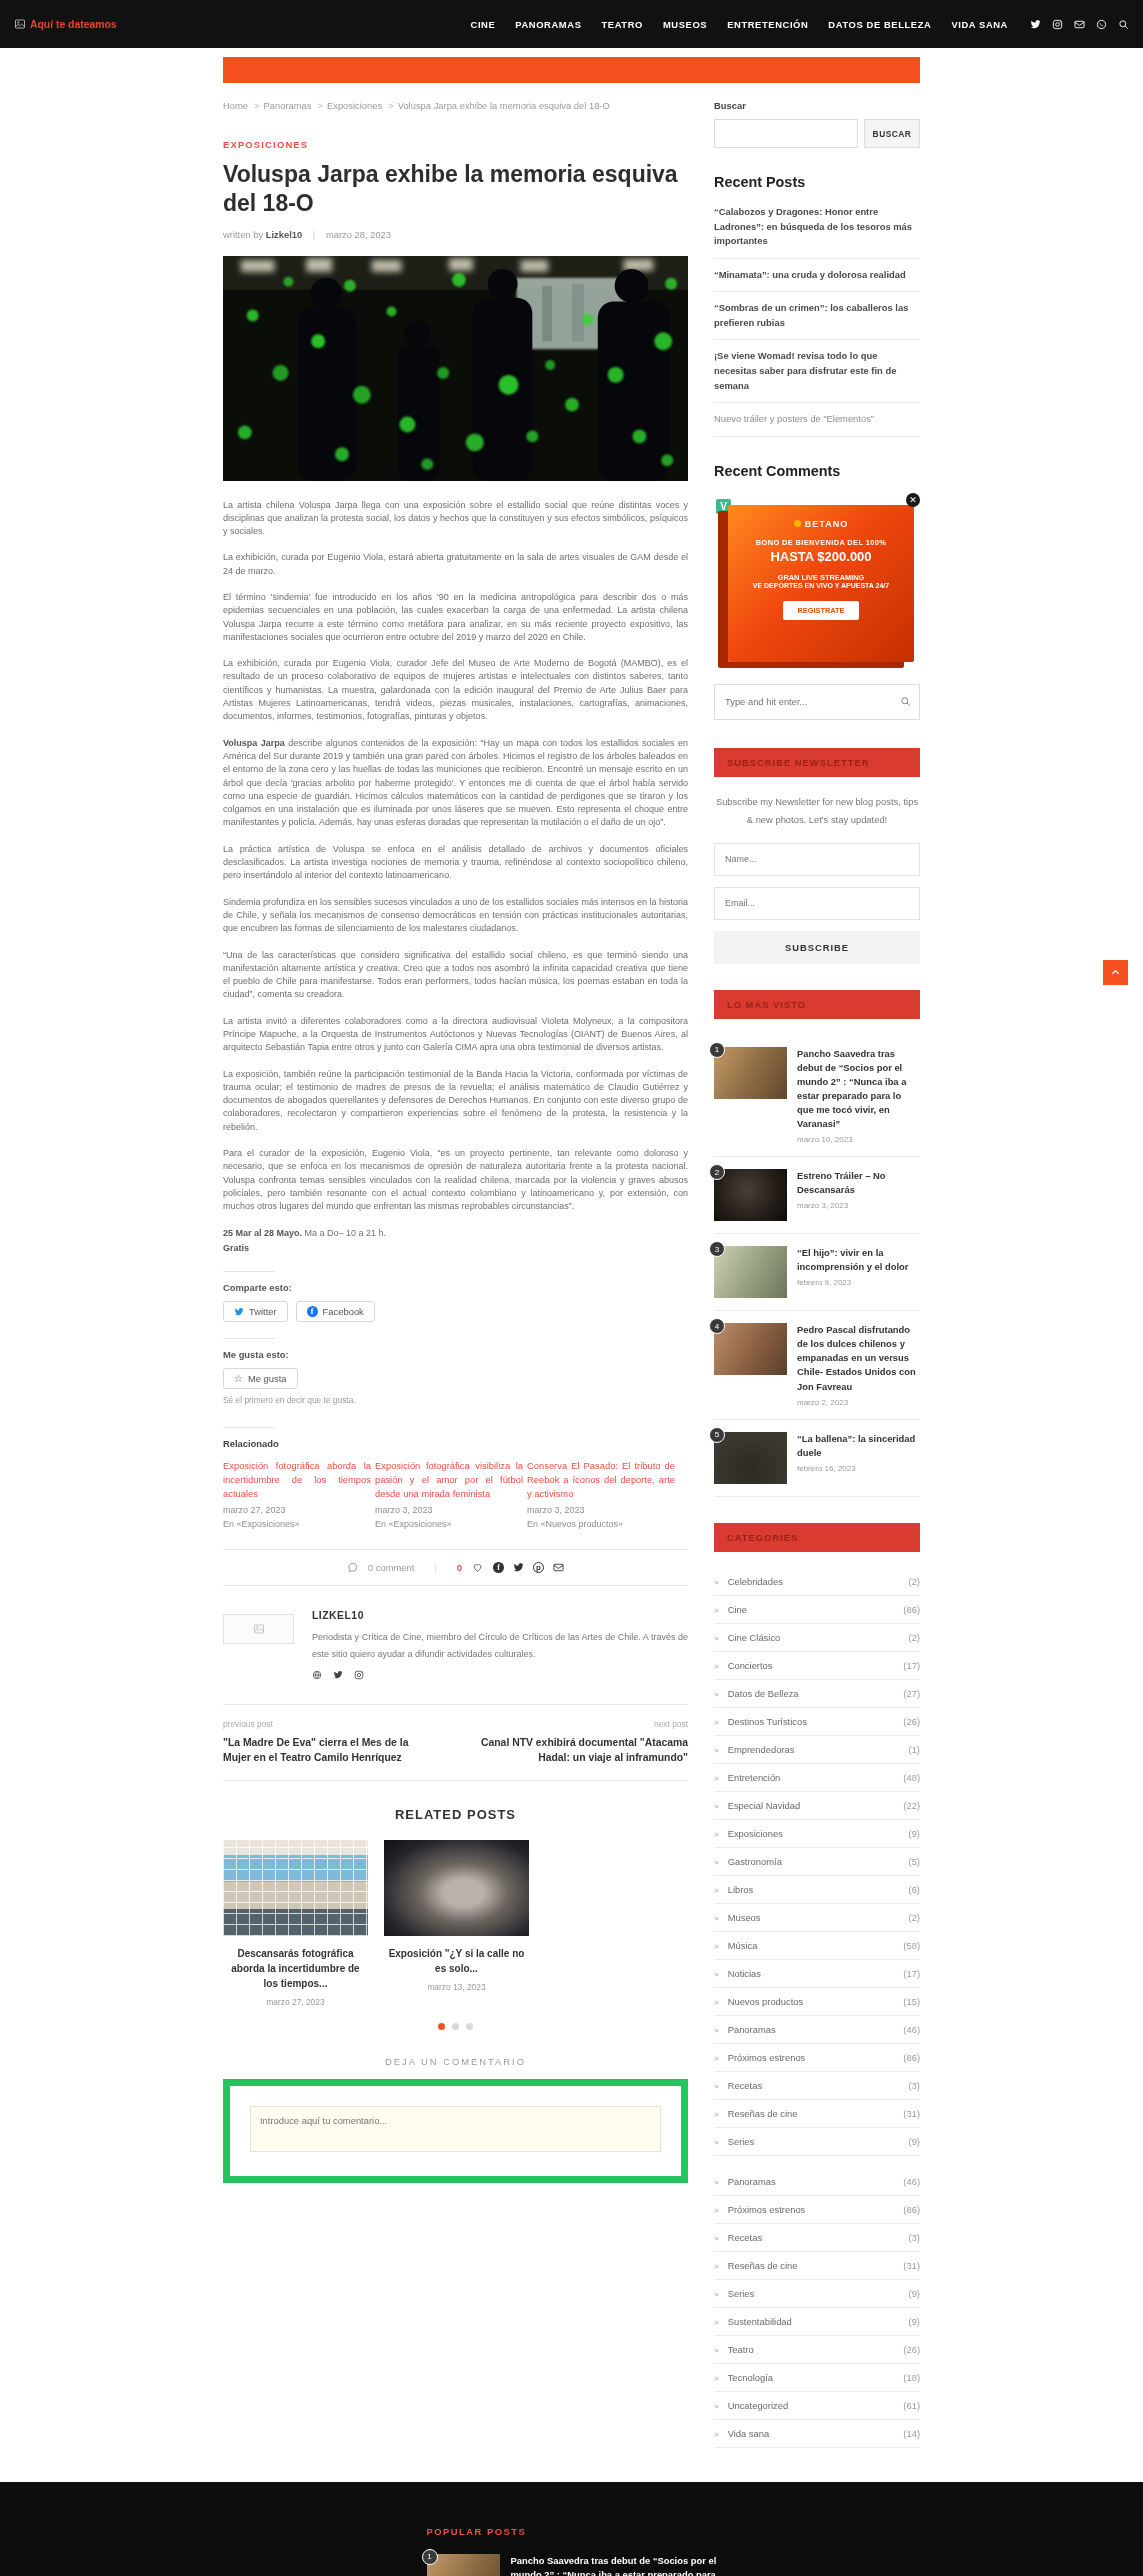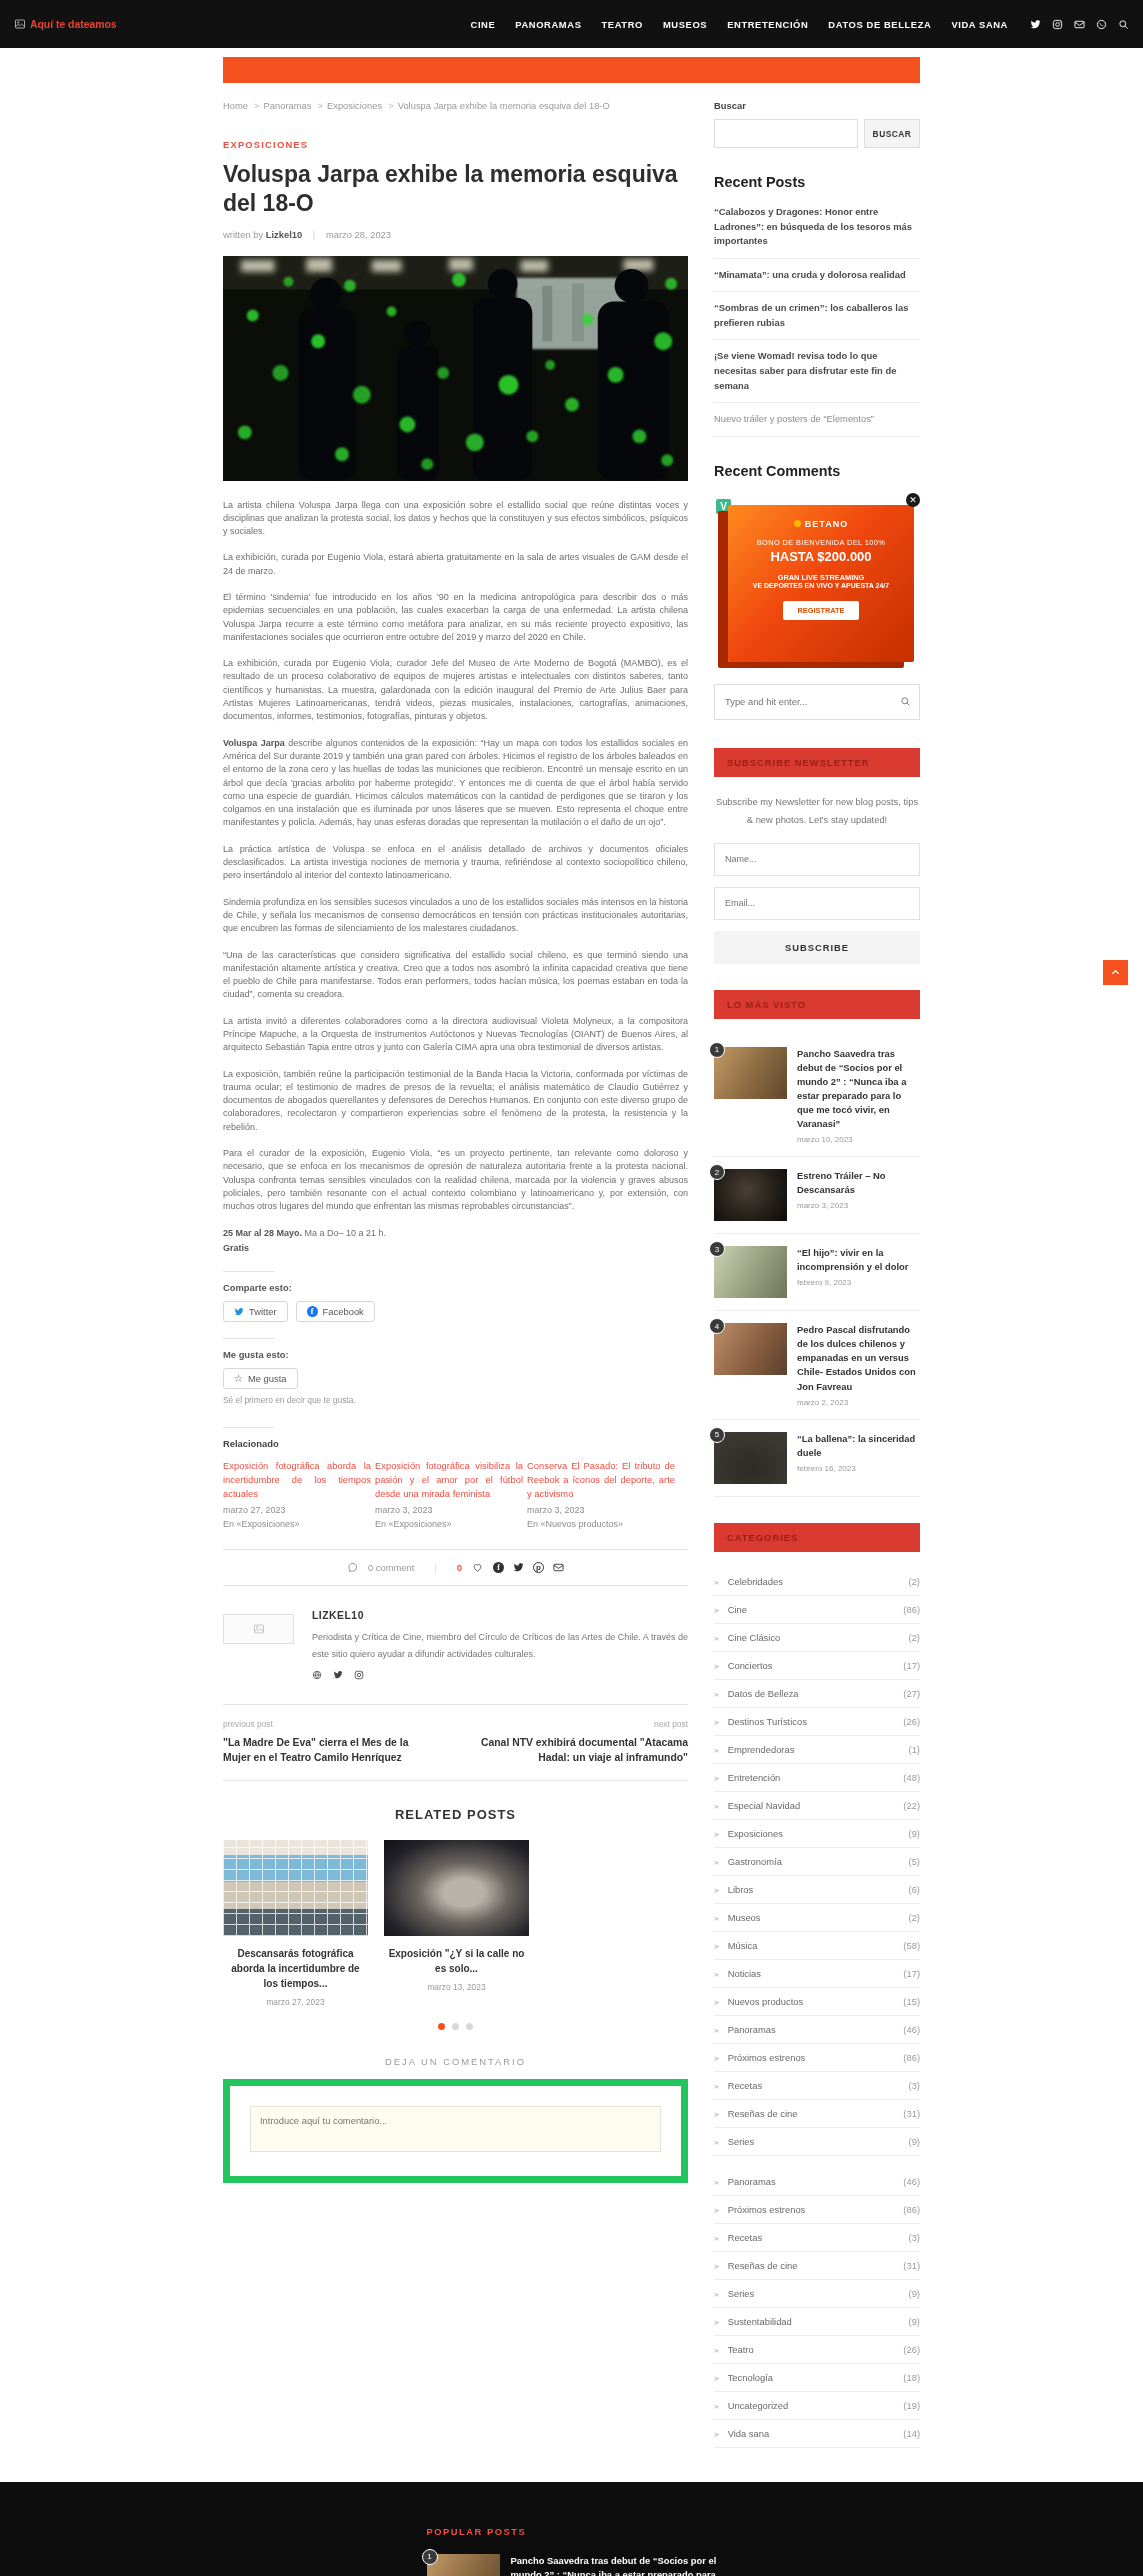--- a/index.html
+++ b/index.html
@@ -138,21 +138,21 @@
   .ad-wrap{position:relative;margin:4px 0 22px;padding-top:12px;}
   .ad-v{position:absolute;left:2px;top:6px;width:15px;height:15px;background:#3cb88a;color:#fff;font-size:10px;font-weight:bold;
     display:flex;align-items:center;justify-content:center;border-radius:2px;}
   .ad-close{position:absolute;right:0;top:0;width:14px;height:14px;border-radius:50%;background:#1a1a1a;color:#fff;
     font-size:9px;display:flex;align-items:center;justify-content:center;cursor:pointer;z-index:3;}
   .ad-box{margin-left:14px;width:186px;height:157px;position:relative;cursor:pointer;
     background:linear-gradient(135deg,#ff8a1f 0%,#f0480e 45%,#c52f00 100%);
     box-shadow:-10px 6px 0 0 #a82900;border-radius:2px;padding:14px 10px 10px;text-align:center;color:#fff;}
   .ad-brand{font-size:9px;font-weight:bold;letter-spacing:1px;margin-bottom:9px;}
   .ad-brand .dot{display:inline-block;width:7px;height:7px;border-radius:50%;background:#ffb400;margin-right:4px;}
-  .ad-line1{font-size:7.4px;font-weight:normal;letter-spacing:0.4px;}
+  .ad-line1{font-size:7.4px;font-weight:bold;letter-spacing:0.4px;}
   .ad-line2{font-size:13px;font-weight:bold;margin:2px 0 9px;}
   .ad-line3{font-size:7.4px;font-weight:bold;}
   .ad-line4{font-size:7px;font-weight:bold;margin-bottom:10px;}
   .ad-btn{display:inline-block;background:#fff;color:#e34e00;font-size:7.4px;font-weight:bold;padding:5px 14px;border-radius:2px;}
 
   .sb-search2{position:relative;margin-bottom:28px;}
   .sb-search2 input{width:100%;height:36px;border:1px solid #ddd;padding:0 28px 0 10px;font-size:9.4px;color:#888;outline:none;}
   .sb-search2 .ic{position:absolute;right:9px;top:12px;width:11px;height:11px;color:#777;cursor:pointer;}
 
   .widget-bar{background:var(--wbar);height:29px;display:flex;align-items:center;padding:0 13px;
@@ -754,21 +754,21 @@
             <span class="cat-count">(26)</span>
           </li>
 
           <li>
             <span class="cat-name">Tecnología</span>
             <span class="cat-count">(18)</span>
           </li>
 
           <li>
             <span class="cat-name">Uncategorized</span>
-            <span class="cat-count">(19)</span>
+            <span class="cat-count">(61)</span>
           </li>
 
           <li>
             <span class="cat-name">Vida sana</span>
             <span class="cat-count">(14)</span>
           </li>
         </ul>
     </aside>
   </div>
 

